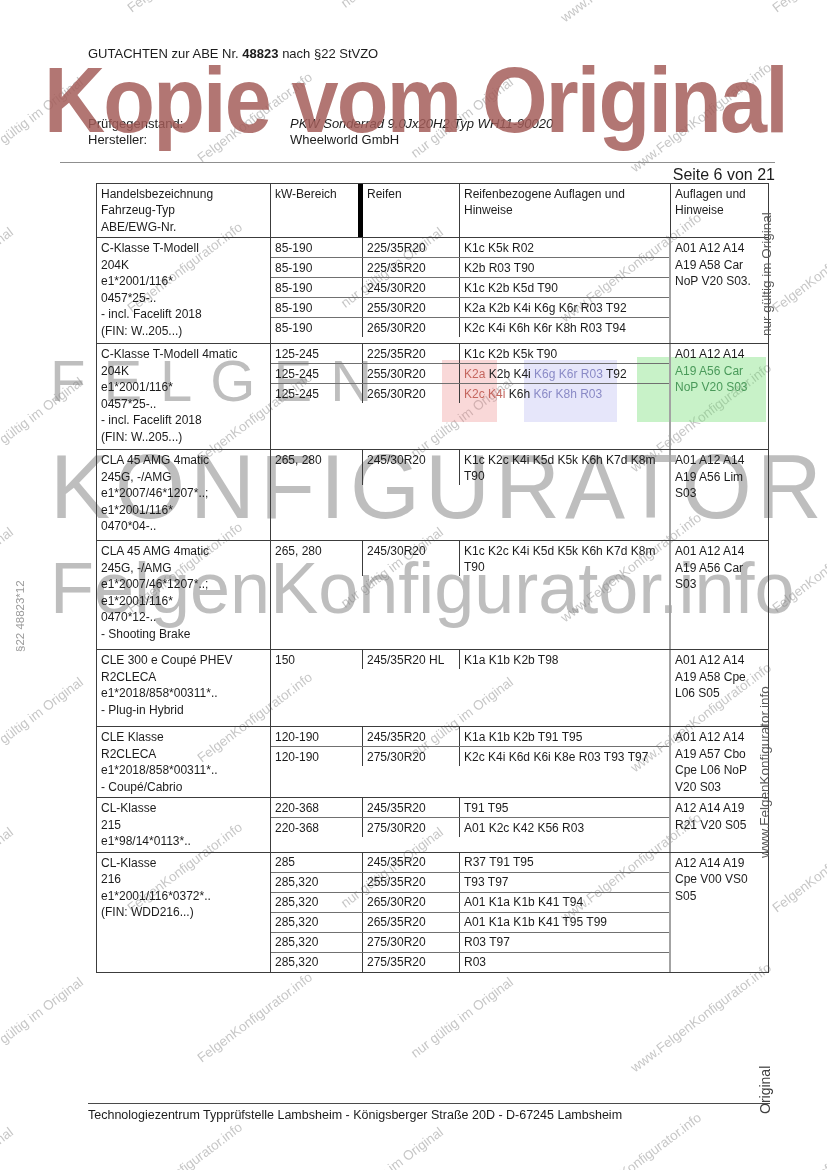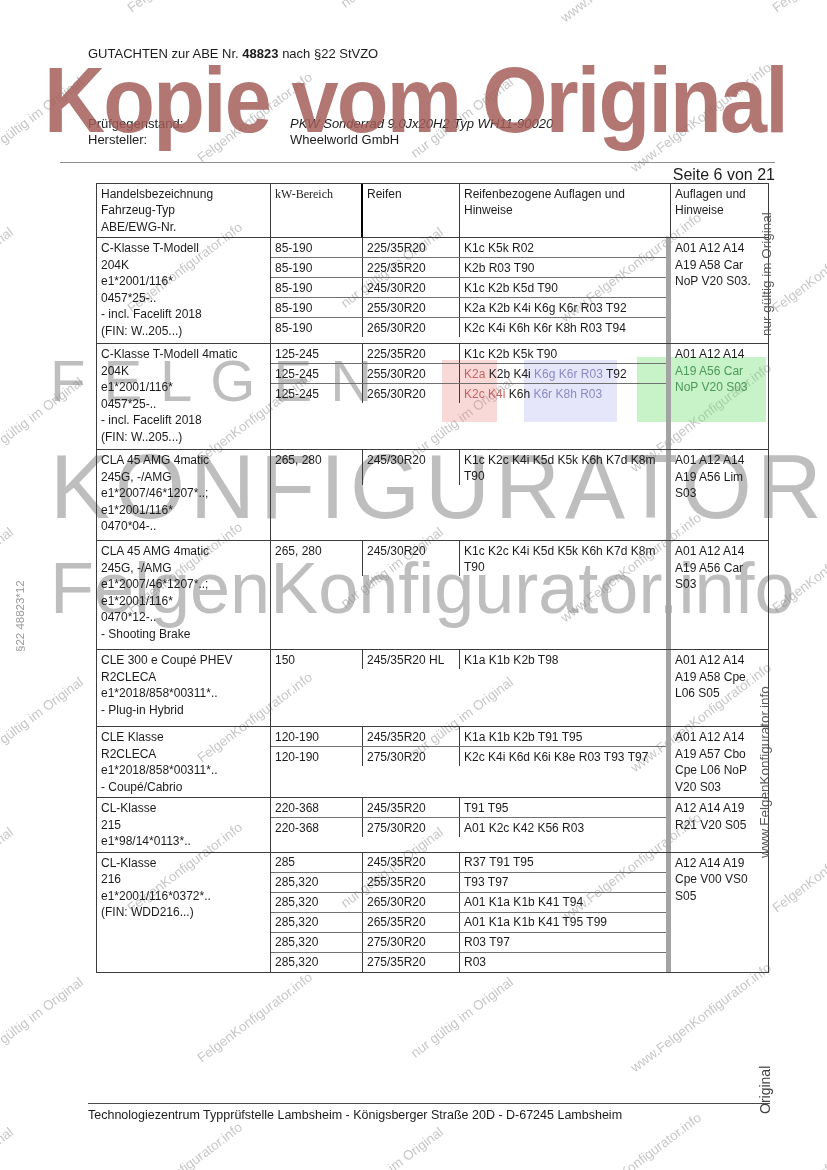--- a/index.html
+++ b/index.html
@@ -24,29 +24,29 @@
   .logo{position:absolute;left:570px;top:44px;z-index:2;display:flex;gap:6px;align-items:flex-start;}
   .logo-text .brand{font-size:15px;color:#2f2f2f;letter-spacing:0;}
   .logo-text .tagline{font-size:10.5px;color:#555;margin-top:1px;}
   .seite{position:absolute;right:52px;top:166px;z-index:2;font-size:16px;}
   
   .tbl{position:absolute;left:96px;top:183px;width:671px;z-index:2;
        border:1.5px solid #3c3c3c;font-size:12px;background:transparent;box-sizing:content-box;}
   .thead{display:flex;min-height:52px;border-bottom:1.5px solid #3c3c3c;}
   .hc{padding:2px 4px;box-sizing:border-box;line-height:16.4px;white-space:pre-line;}
   .w1{width:174px;border-right:1px solid #3c3c3c;}
-  .w2{width:92px;border-right:2px solid #000000;font-family:Liberation Serif, serif;}
+  .w2{width:92px;border-right:5px solid #000000;}
   .w3{width:97px;border-right:1px solid #3c3c3c;}
   .w4{width:211px;border-right:1px solid #3c3c3c;}
   .w5{width:96px;}
   .tg{display:flex;border-top:1px solid #3c3c3c;}
   .tg:first-of-type{border-top:none;}
   .c1{width:174px;border-right:1px solid #3c3c3c;white-space:pre-line;
       line-height:16.5px;padding:2px 4px;box-sizing:border-box;}
-  .cmid{width:400px;border-right:5px solid #a3a3a3;display:flex;flex-direction:column;box-sizing:border-box;}
+  .cmid{width:400px;border-right:2px solid #a3a3a3;display:flex;flex-direction:column;box-sizing:border-box;}
   .srow{display:flex;min-height:19px;}
   .srow + .srow{border-top:1px solid #707070;}
   .c2{width:92px;border-right:1px solid #3c3c3c;}
   .c3{width:97px;border-right:1px solid #3c3c3c;}
   .c4{flex:1;}
   .c2,.c3,.c4{padding:1.5px 4px;line-height:16px;box-sizing:border-box;}
   .c5{width:96px;line-height:16.5px;padding:2px 4px;box-sizing:border-box;}
   .tc-red{color:#c4665f;}
   .tc-purple{color:#8a8ac6;}
   .tc-green{color:#4a9a5a;}

